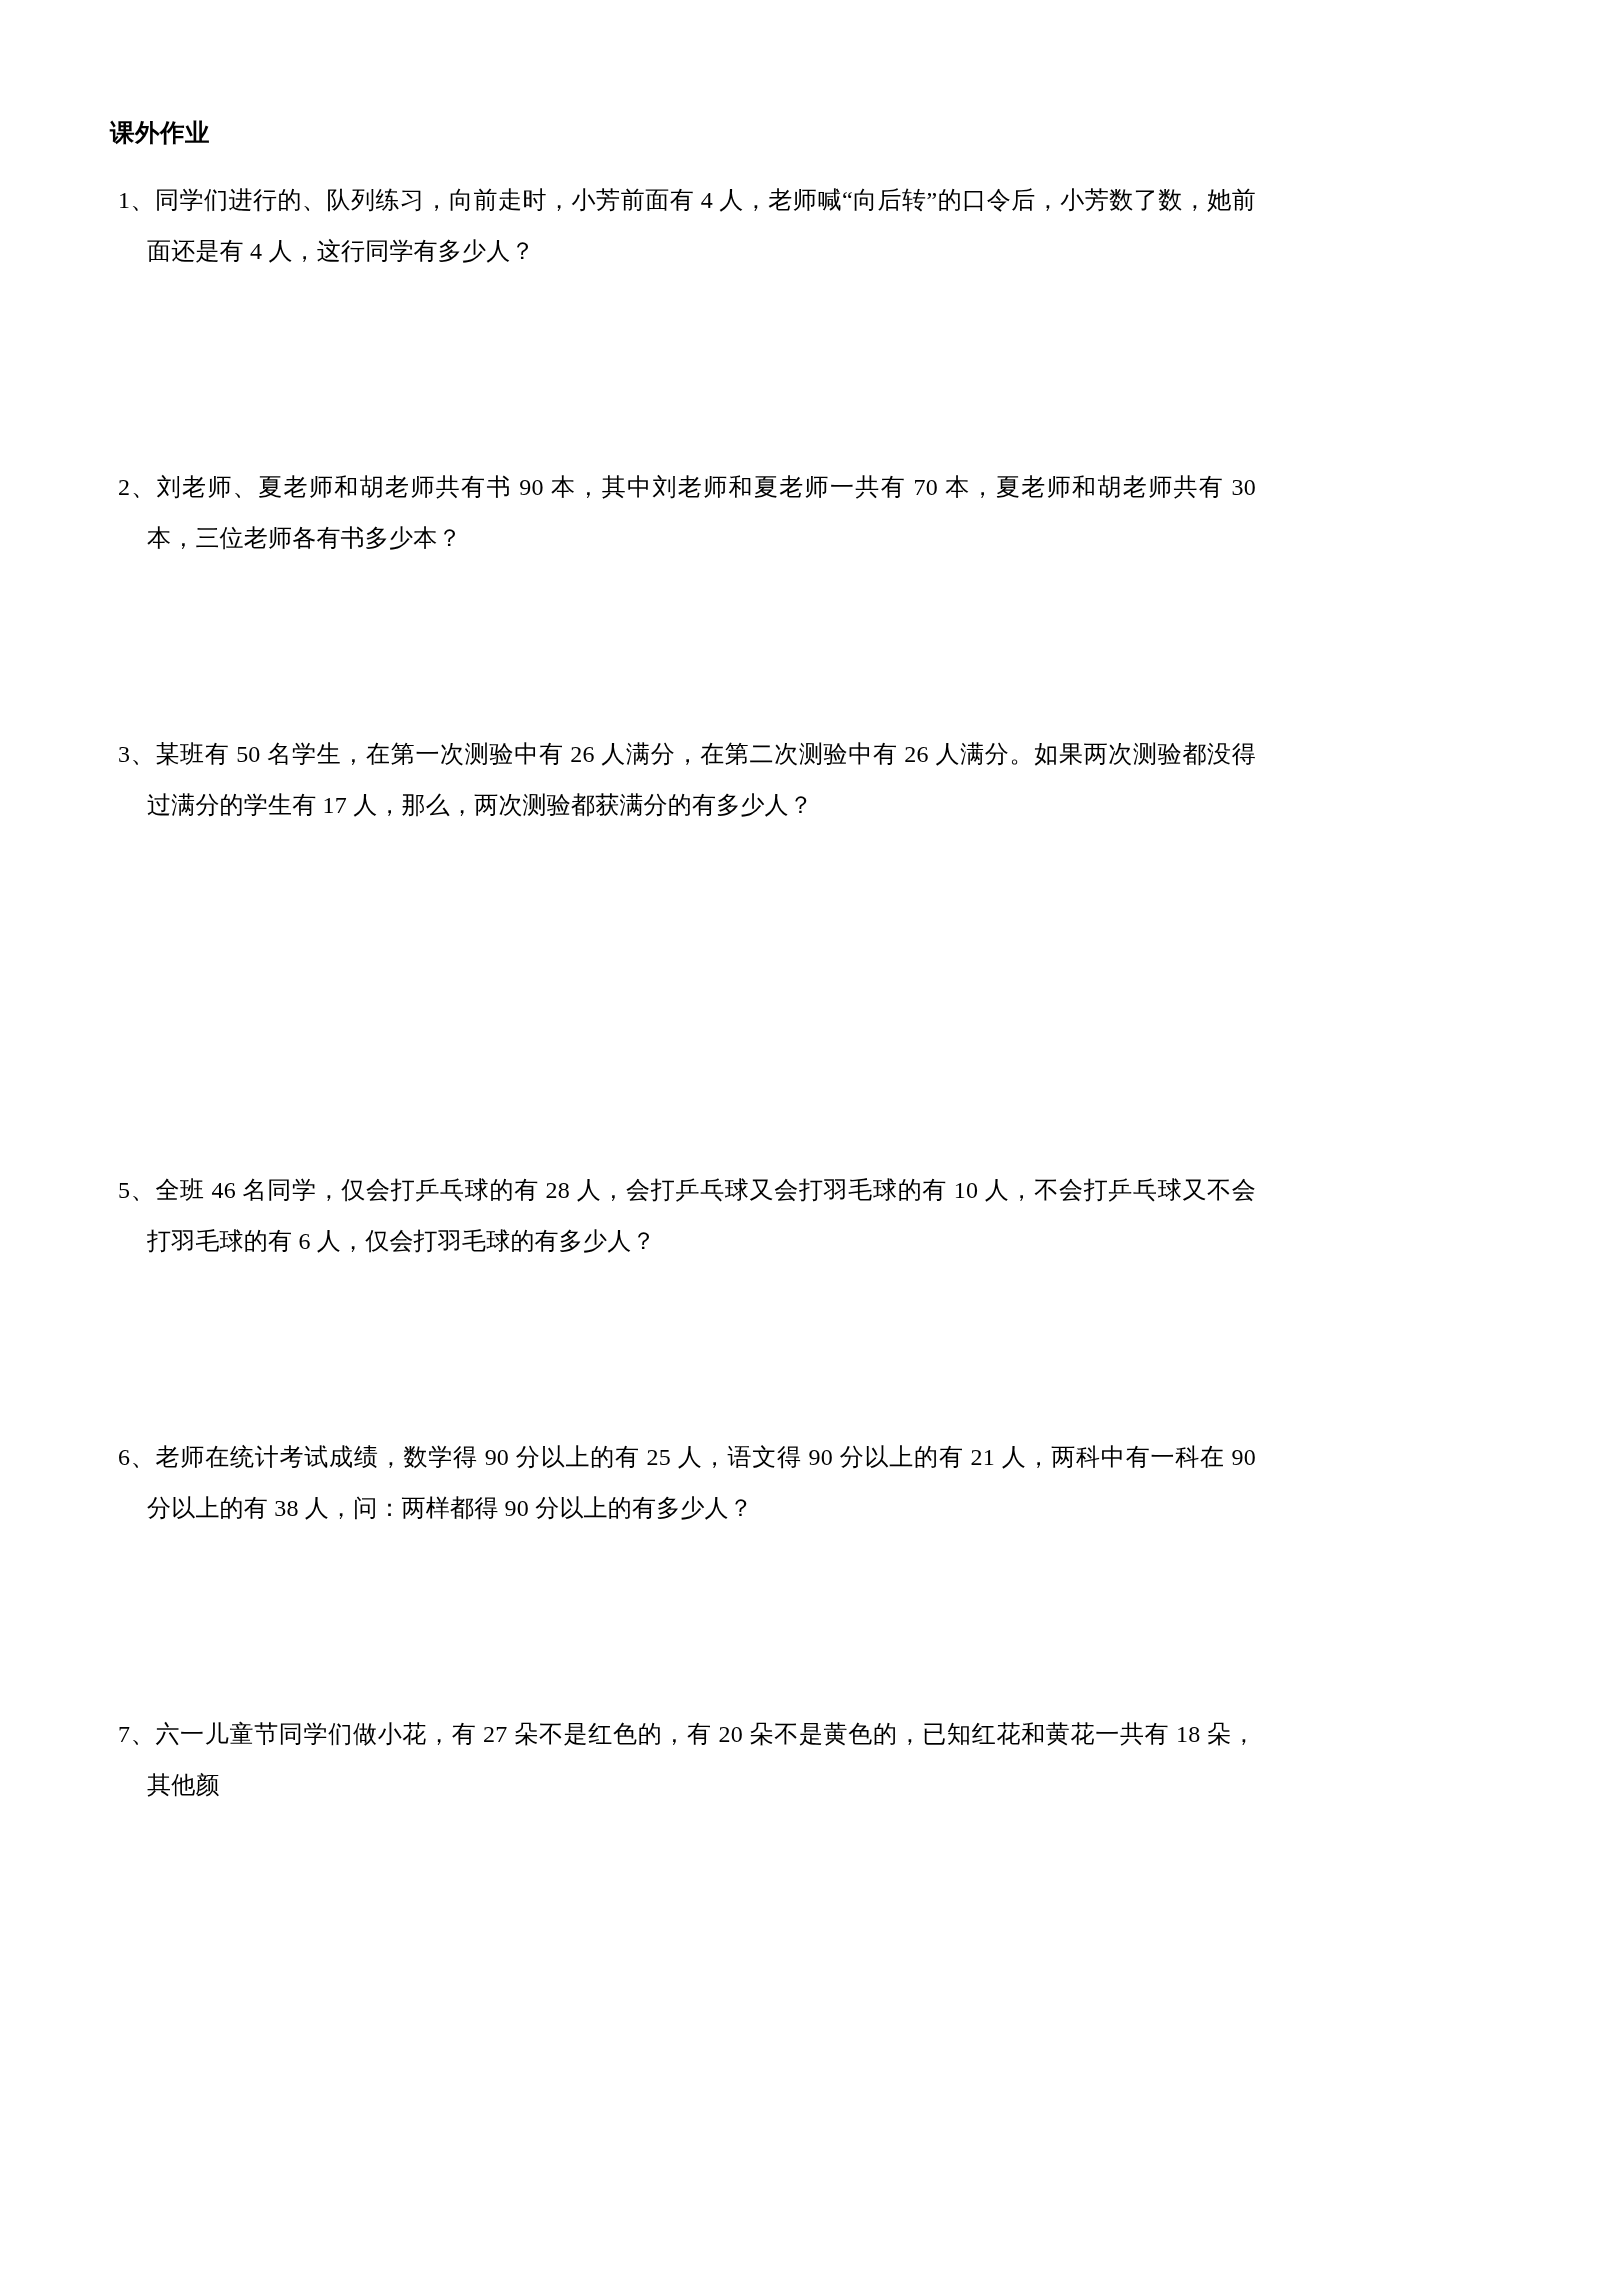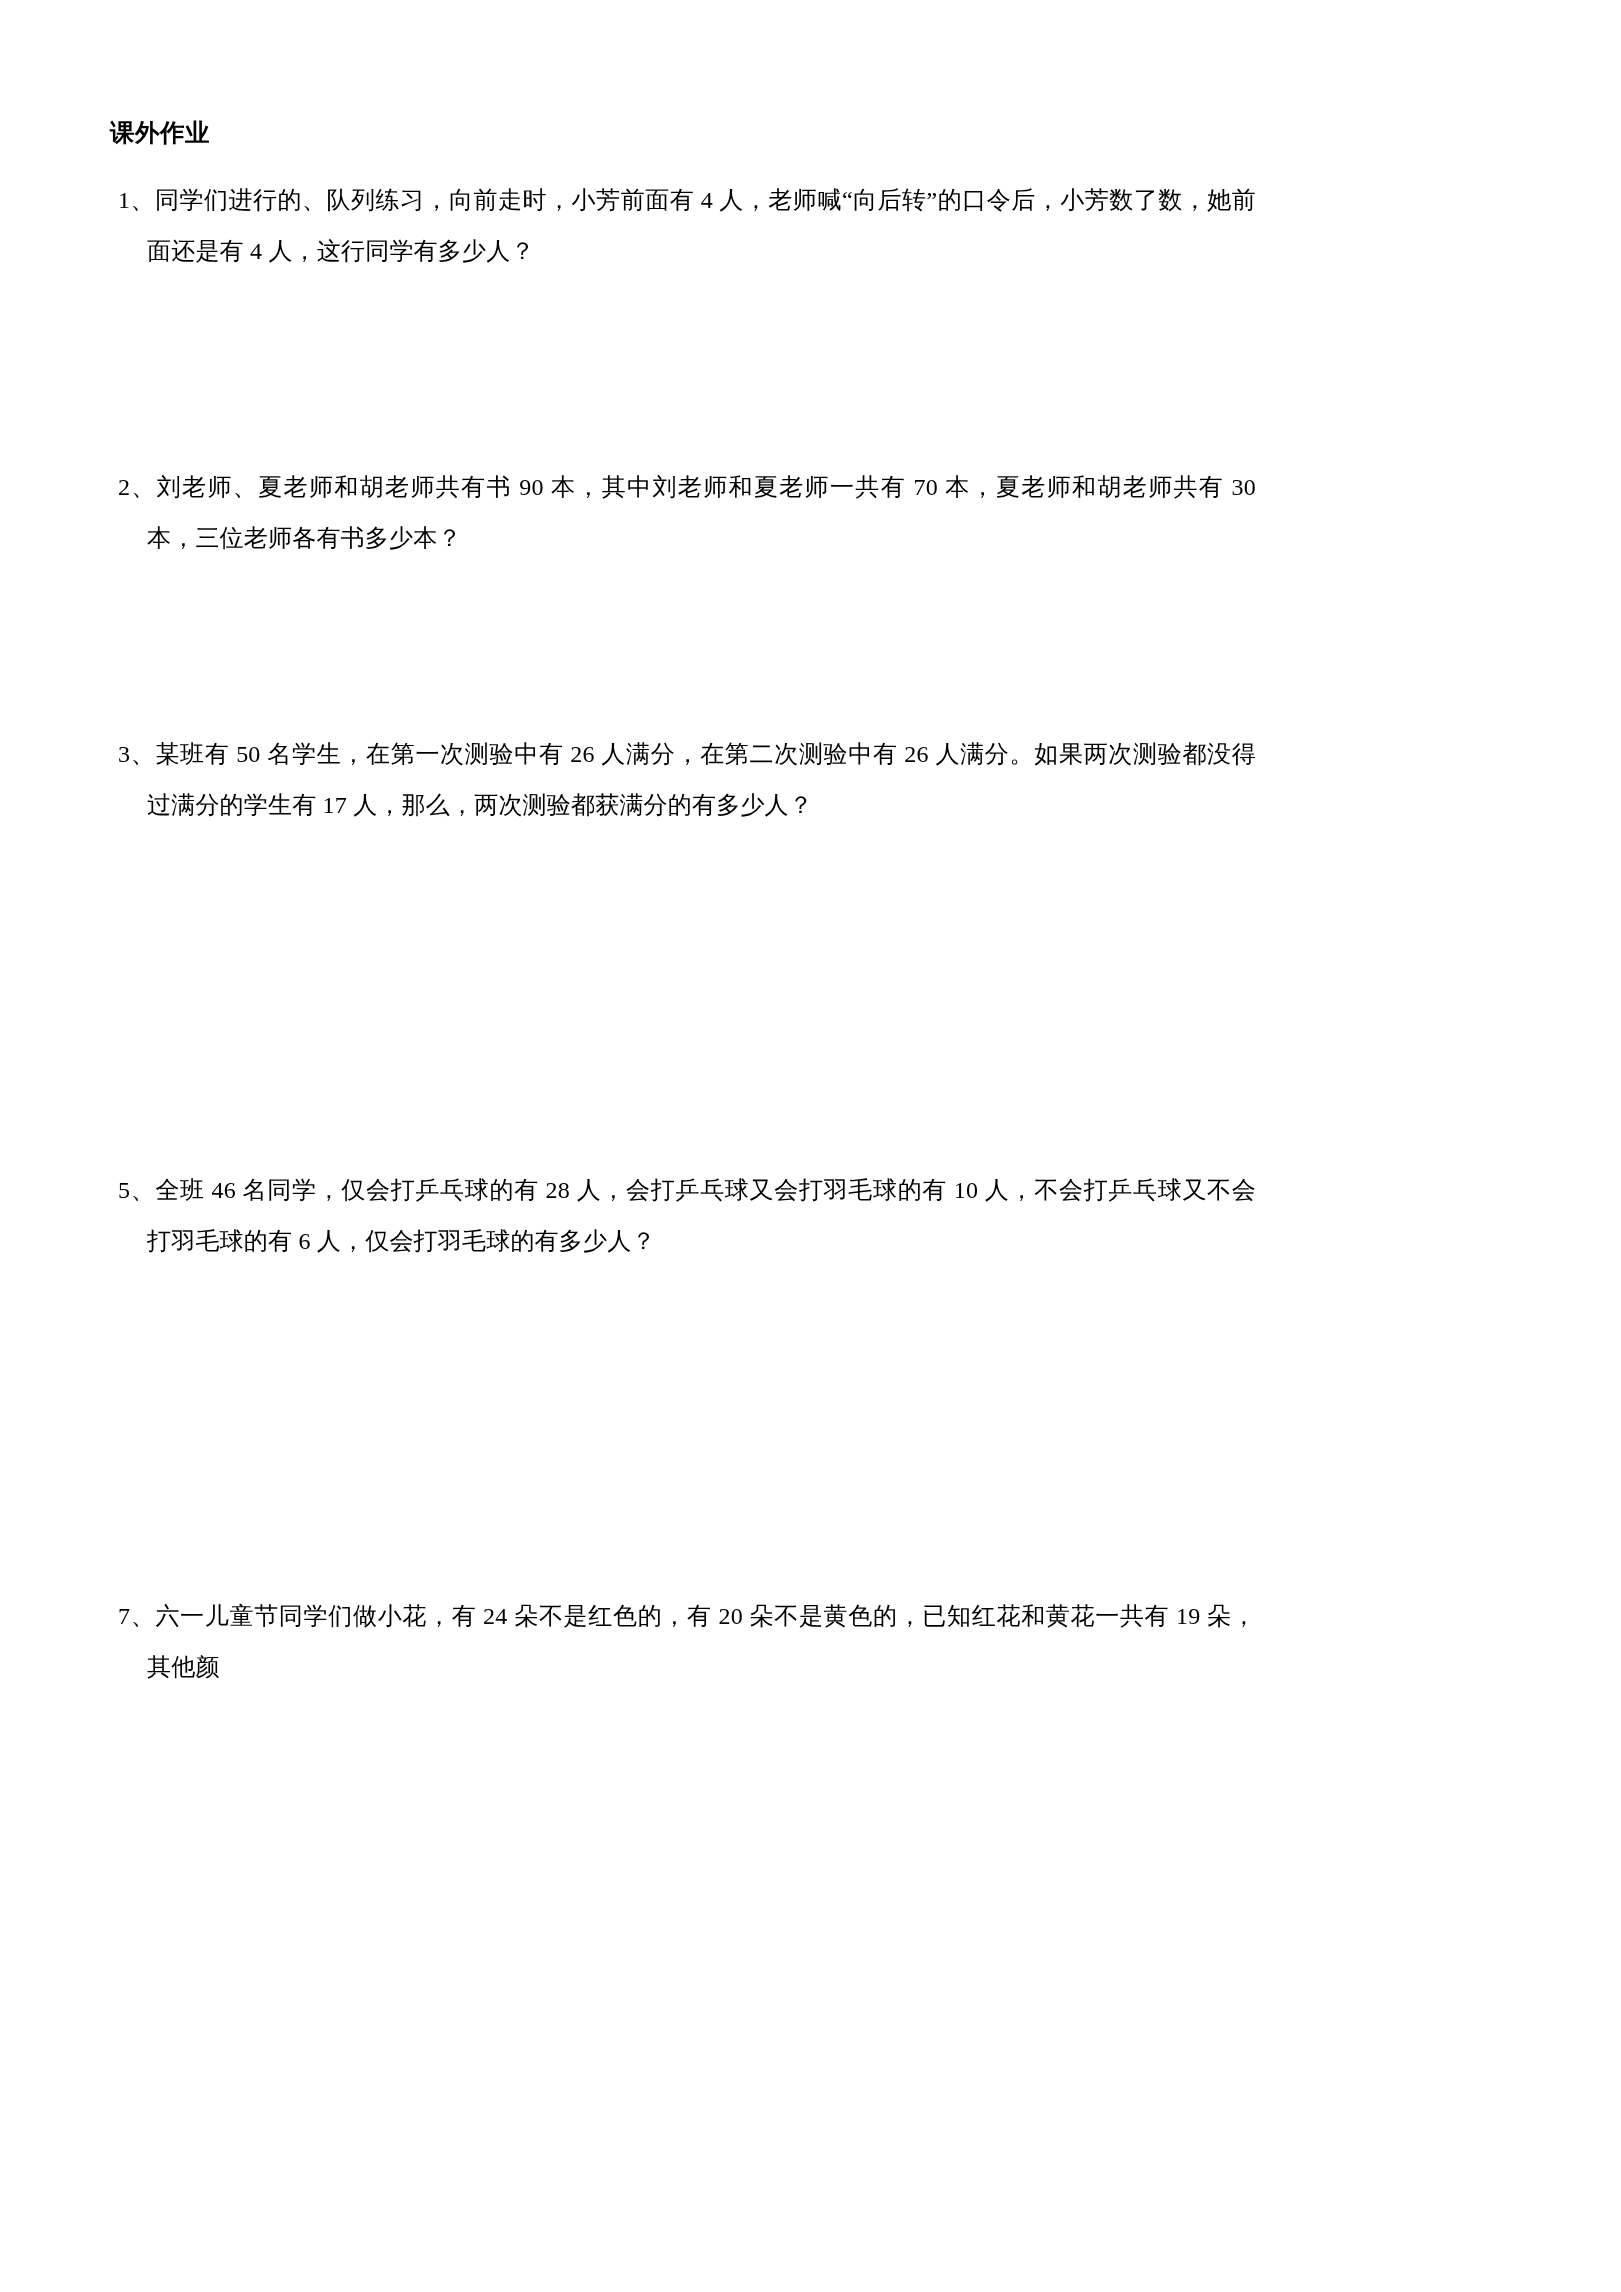--- a/index.html
+++ b/index.html
@@ -70,20 +70,23 @@
   </div>
   <div class="spacer-3"></div>
 
   <div class="spacer-4"></div>
 
   <div class="problem">
     <span class="body">5、全班 46 名同学，仅会打乒乓球的有 28 人，会打乒乓球又会打羽毛球的有 10 人，不会打乒乓球又不会打羽毛球的有 6 人，仅会打羽毛球的有多少人？</span>
   </div>
   <div class="spacer-5"></div>
 
+  <div class="problem">
+    <span class="body">6、老师在统计考试成绩，数学得 90 分以上的有 25 人，语文得 90 分以上的有 21 人，两科中有一科在 90 分以上的有 38 人，问：两样都得 90 分以上的有多少人？</span>
+  </div>
   <div class="spacer-6"></div>
 
   <div class="problem">
-    <span class="body">7、六一儿童节同学们做小花，有 24 朵不是红色的，有 20 朵不是黄色的，已知红花和黄花一共有 19 朵，其他颜</span>
+    <span class="body">7、六一儿童节同学们做小花，有 27 朵不是红色的，有 20 朵不是黄色的，已知红花和黄花一共有 18 朵，其他颜</span>
   </div>
 
 </div>
 
 
 </body></html>

